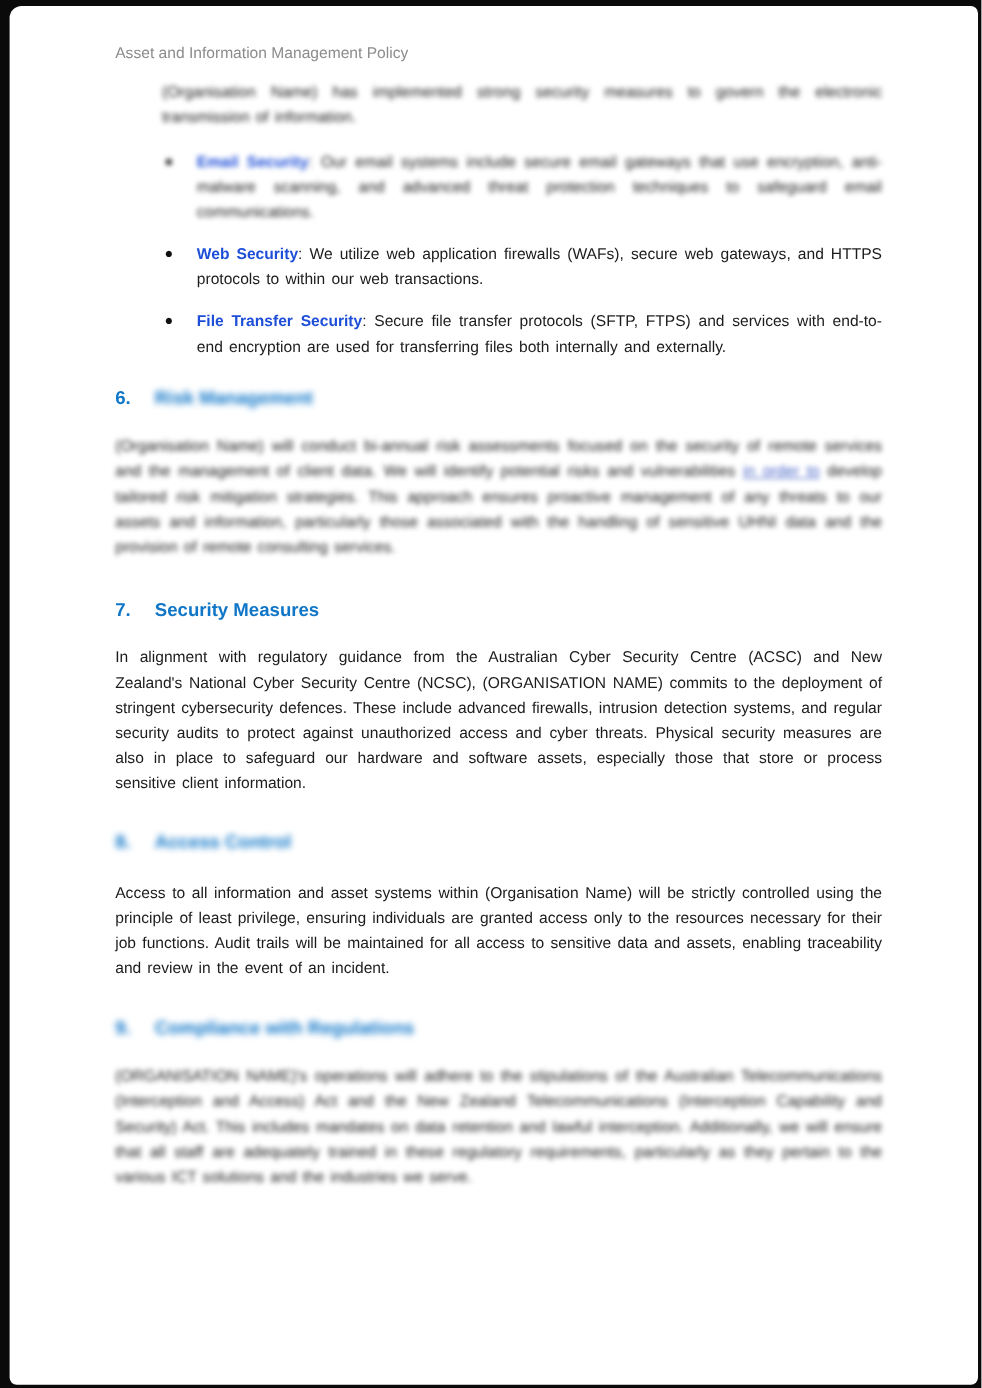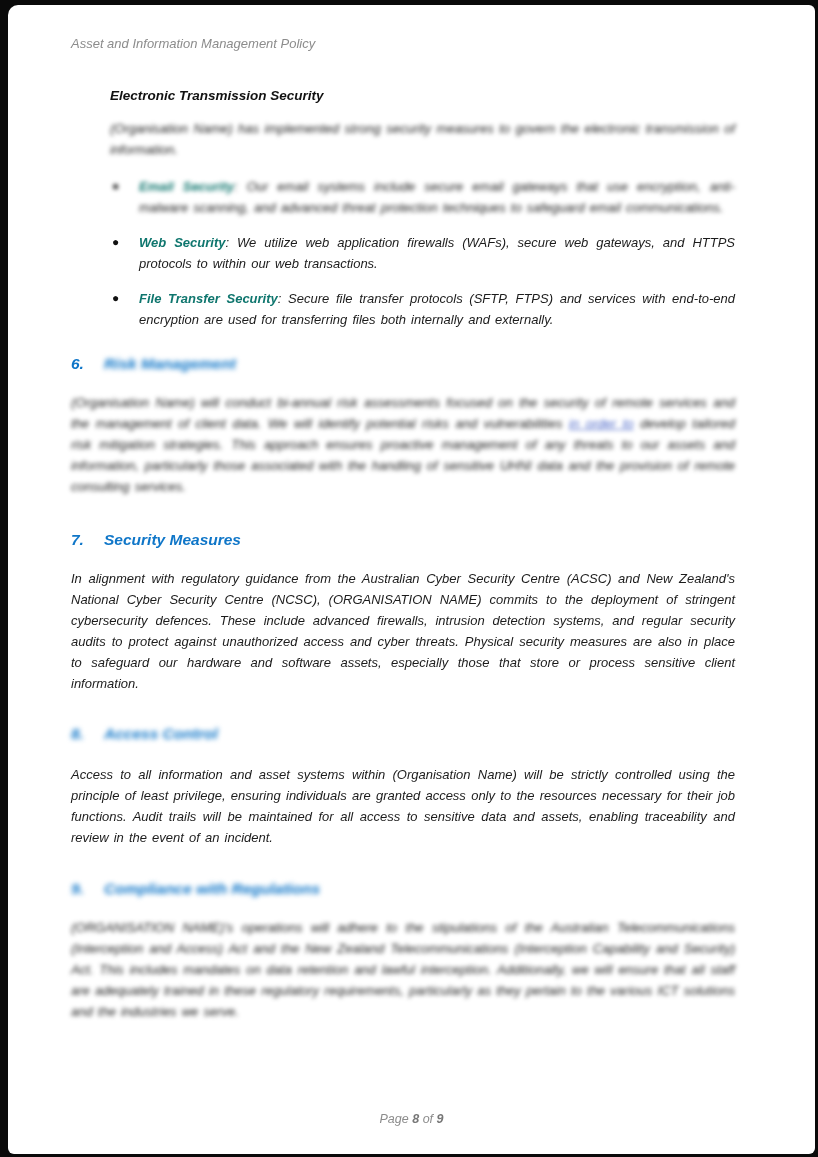--- a/index.html
+++ b/index.html
@@ -12,23 +12,22 @@
     height: 1157px;
     background: #0a0a0a;
     overflow: hidden;
   }
   .page {
     position: absolute;
     left: 8px; top: 5px; right: 3px; bottom: 3px;
     background: #ffffff;
     border-radius: 10px 6px 6px 6px;
     overflow: hidden;
-    padding: 31px 80px 0 63px; 
+    padding: 31px 80px 0 88px; 
     color: #1c1c1c;
-    font-style: italic;
   }
 
   .doc-header {
     color: #8c8c8c;
     font-size: 13px;
     line-height: 16px;
   }
 
   .subsection-title {
     margin: 35px 0 0 39px;
@@ -57,21 +56,21 @@
     line-height: 21px;
   }
   .bullet-item:first-child { margin-top: 0; }
   .bullet-marker {
     flex: 0 0 27px;
     font-size: 12px;
     line-height: 21px;
     color: #111;
   }
   .bullet-text { flex: 1; text-align: justify; word-spacing: 1.5px; }
-  .bullet-text b { color: #0f766e; }
+  .bullet-text b { color: #1d4ed8; }
 
   .section-heading {
     display: flex;
     margin-top: 30px;
     color: #0f76c8;
     font-size: 15.5px;
     font-weight: bold;
     line-height: 19px;
   }
   .section-heading.first { margin-top: 24px; }
@@ -98,21 +97,20 @@
   .doc-footer b { color: #777; }
 </style>
 </head>
 <body>
 
 <div class="frame">
   <div class="page">
 
     <div class="doc-header">Asset and Information Management Policy</div>
 
-    <h3 class="subsection-title">Electronic Transmission Security</h3>
 
     <p class="para indented blur">(Organisation Name) has implemented strong security measures to govern the electronic transmission of information.</p>
 
     <ul class="bullet-list">
       <li class="bullet-item blur">
         <span class="bullet-marker">●</span>
         <span class="bullet-text"><b>Email Security</b><span>: Our email systems include secure email gateways that use encryption, anti-malware scanning, and advanced threat protection techniques to safeguard email communications.</span></span>
       </li>
       <li class="bullet-item">
         <span class="bullet-marker">●</span>
@@ -141,16 +139,15 @@
       <span class="section-title">Access Control</span>
     </h2>
     <p class="para" style="margin-top:21px">Access to all information and asset systems within (Organisation Name) will be strictly controlled using the principle of least privilege, ensuring individuals are granted access only to the resources necessary for their job functions. Audit trails will be maintained for all access to sensitive data and assets, enabling traceability and review in the event of an incident.</p>
 
     <h2 class="section-heading blur-h" style="margin-top:31px">
       <span class="section-number">9.</span>
       <span class="section-title">Compliance with Regulations</span>
     </h2>
     <p class="para blur">(ORGANISATION NAME)'s operations will adhere to the stipulations of the Australian Telecommunications (Interception and Access) Act and the New Zealand Telecommunications (Interception Capability and Security) Act. This includes mandates on data retention and lawful interception. Additionally, we will ensure that all staff are adequately trained in these regulatory requirements, particularly as they pertain to the various ICT solutions and the industries we serve.</p>
 
-    <div class="doc-footer"><span>Page</span> <b>8</b> <span>of</span> <b>9</b></div>
 
   </div>
 </div>
 
 </body></html>

